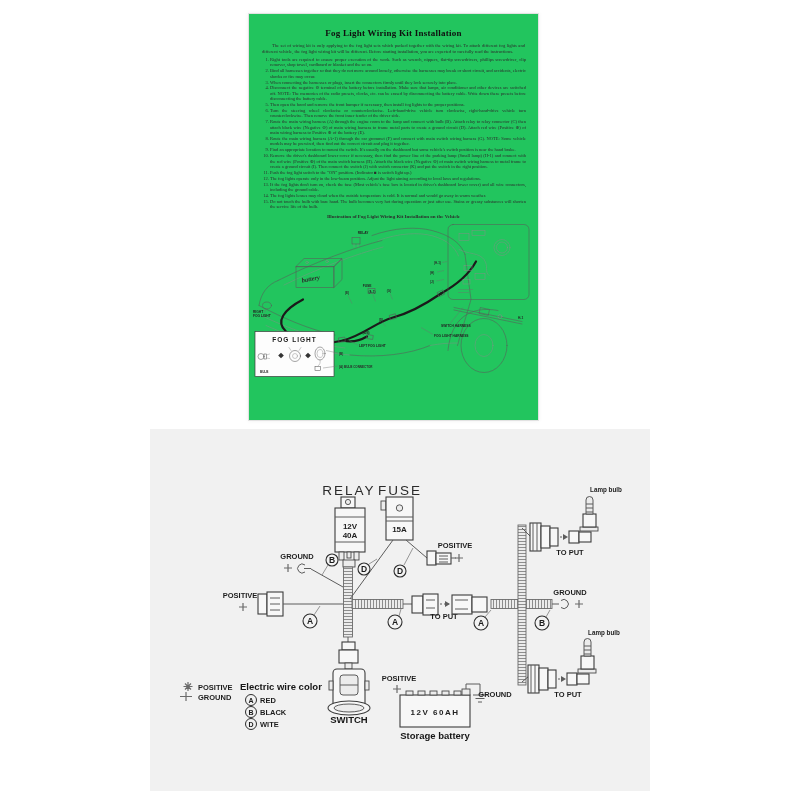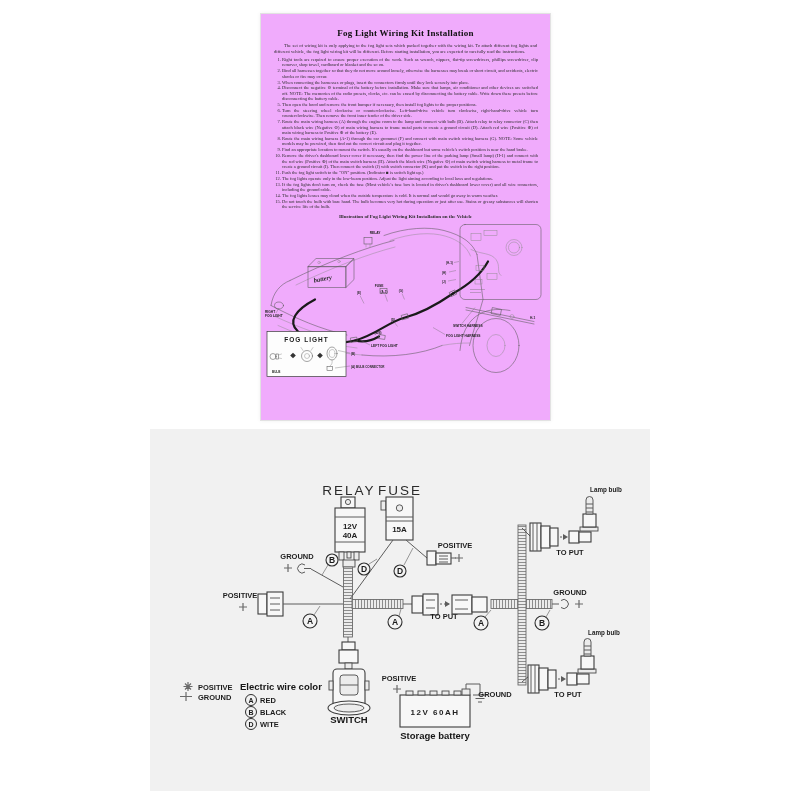--- a/index.html
+++ b/index.html
@@ -2,22 +2,22 @@
 <html><head>
 <meta charset="utf-8">
 <style>
   html,body{margin:0;padding:0;}
   body{
     width:800px;height:800px;position:relative;background:#ffffff;
     font-family:"Liberation Sans",sans-serif;overflow:hidden;
   }
   
   .paper{
-    position:absolute;left:260px;top:13px;width:289px;height:406px;
-    background:#f0abfc;border:1px solid #e2e2e2;overflow:hidden;
+    position:absolute;left:248px;top:13px;width:289px;height:406px;
+    background:#22c55e;border:1px solid #e2e2e2;overflow:hidden;
     box-shadow:0 0 4px rgba(0,0,0,0.06);
   }
   .paper-scale{
     width:578px;height:812px;transform:scale(0.5);transform-origin:0 0;
     font-family:"Liberation Serif","DejaVu Serif",serif;color:#2c2c2c;
   }
   .doc-title{
     text-align:center;font-size:18px;font-weight:bold;color:#0f0f0f;
     margin:14px 0 9px 0;letter-spacing:0.5px;
   }

